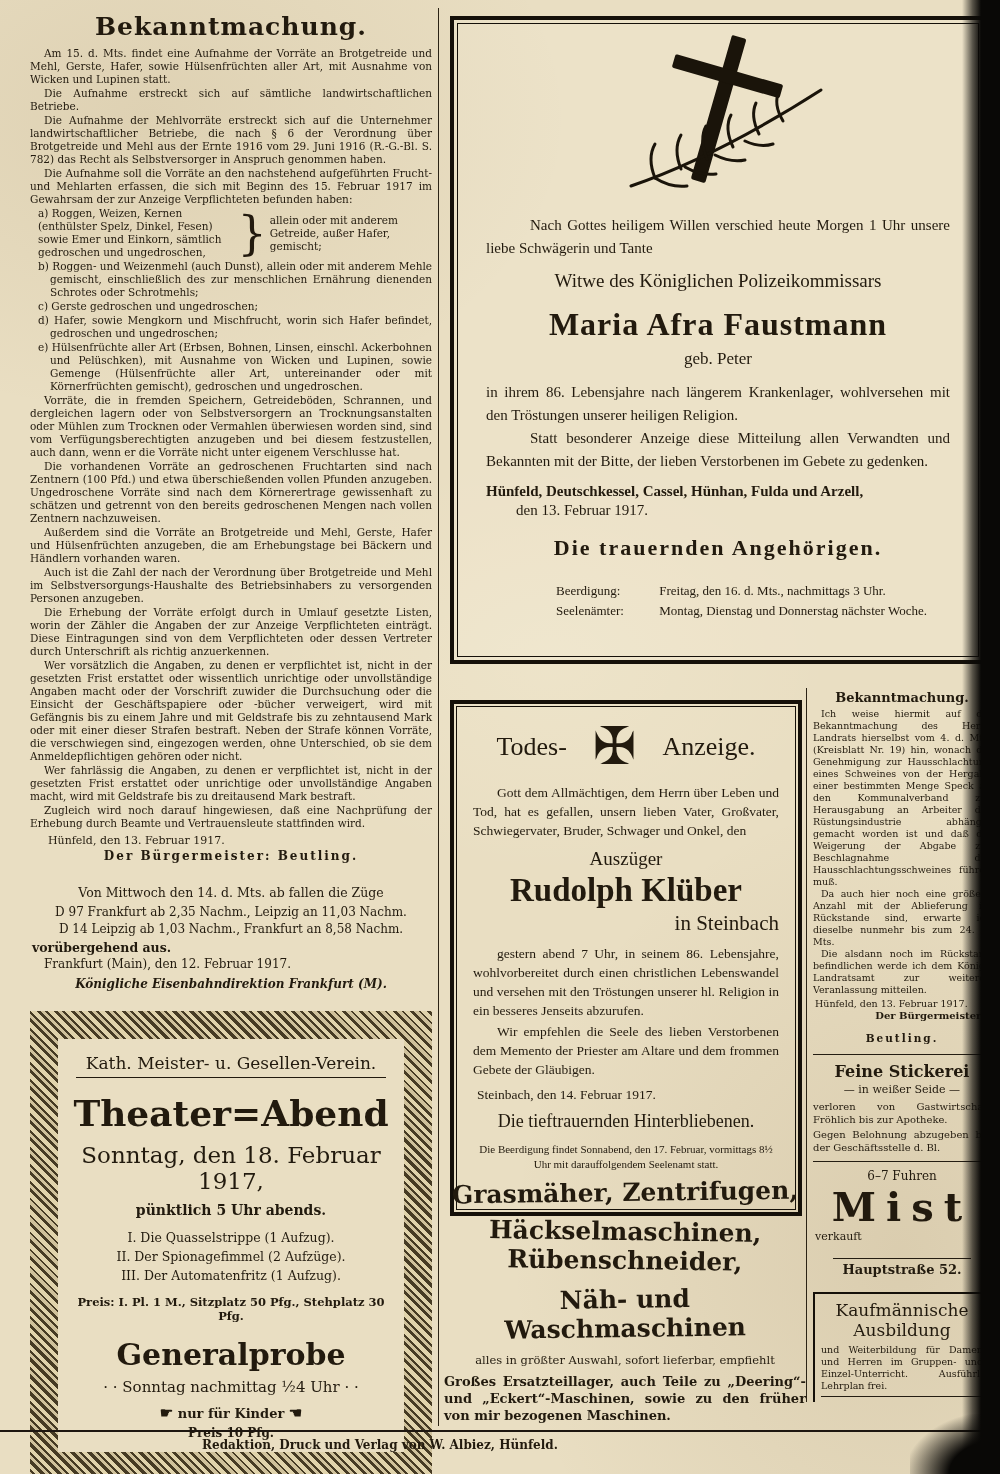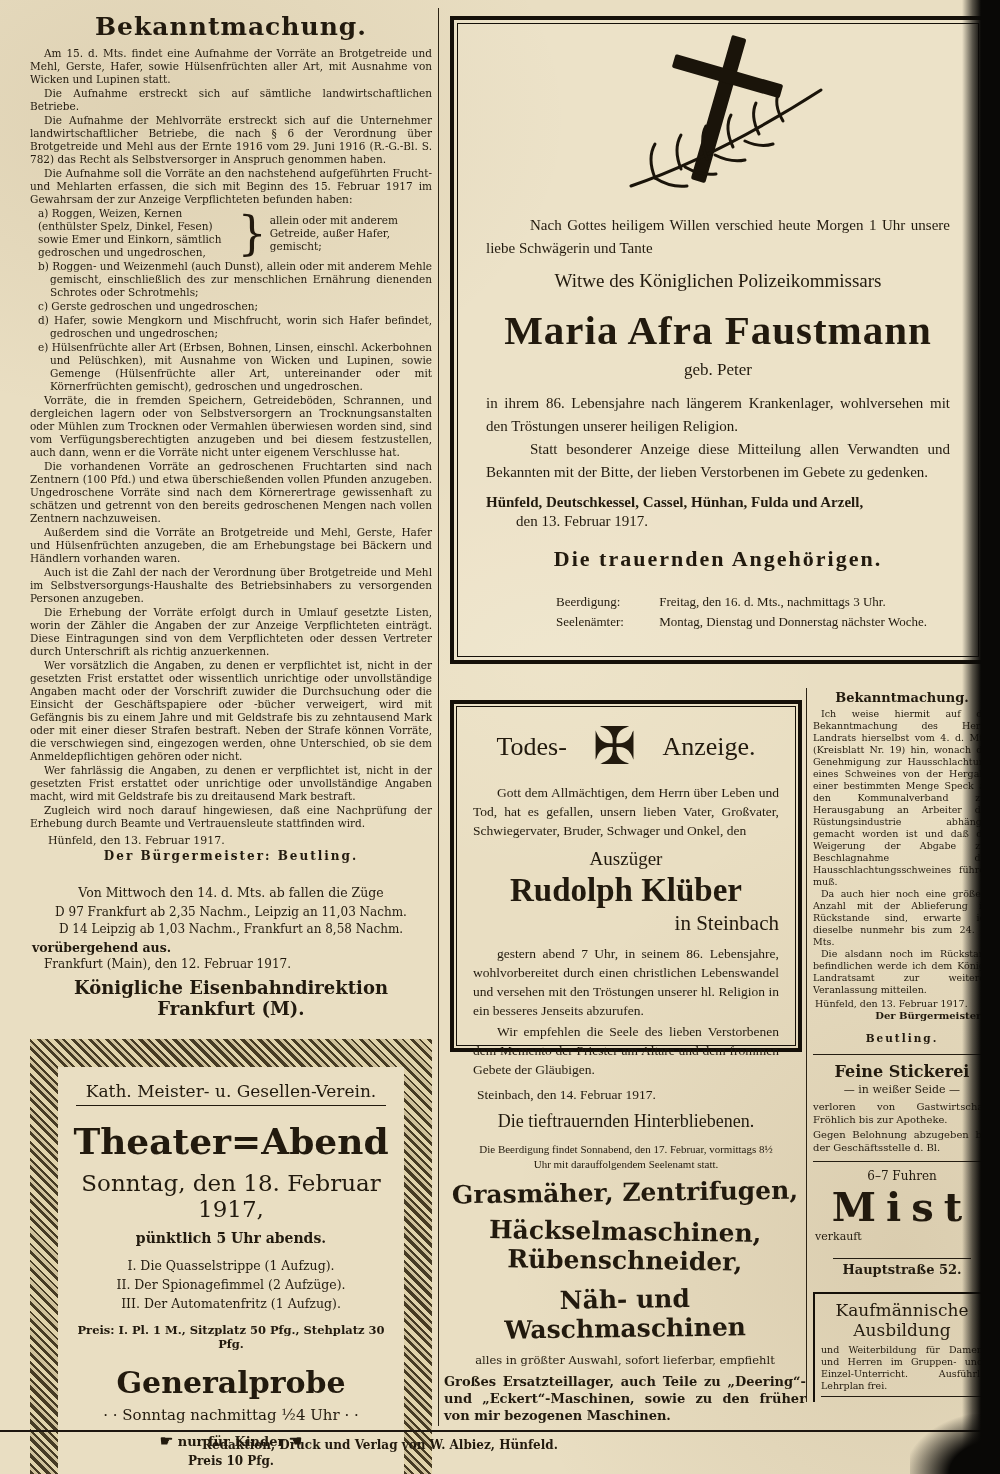--- a/index.html
+++ b/index.html
@@ -21,21 +21,21 @@
   .item-a-main { flex:1.15; font-size:10.5px; line-height:13px; }
   .brace { font-size:46px; line-height:40px; font-weight:normal; flex:0 0 auto; }
   .item-a-note { flex:0.95; font-size:10.5px; line-height:13px; }
   .ann-date { font-size:11px; margin:4px 0 0 18px; }
   .ann-sig { font-size:12px; font-weight:bold; text-align:center; letter-spacing:2px; margin:2px 0 0 0; }
   .rail { margin-top:22px; }
   .rail-c { font-size:12px; text-align:center; margin:0 0 3px 0; }
   .rail-t1 { font-size:12.5px; text-align:center; margin:0 0 5px 0; }
   .rail-b { font-size:12.5px; font-weight:bold; margin:4px 0 2px 2px; }
   .rail-l { font-size:12px; margin:2px 0 6px 14px; }
-  .rail-k { font-size:18px; font-weight:bold; text-align:center; margin:4px 0 0 0; }
+  .rail-k { font-size:12px; font-weight:bold; text-align:center; margin:4px 0 0 0;font-style:italic; }
   .theater { margin-top:20px; padding:28px; background:repeating-linear-gradient(45deg,#463b24 0 3px,#cfc19b 3px 6px,#463b24 6px 8px,#e0d3ab 8px 12px); }
   .theater-inner { background:#e9dec2; padding:14px 8px 12px 8px; text-align:center; }
   .th-club { font-size:17px; margin-bottom:10px; border-bottom:1px solid #221a0e; display:inline-block; padding:0 10px 4px 10px; }
   .th-title { font-size:36px; font-weight:bold; margin:4px 0 8px 0; }
   .th-date { font-size:23px; margin:0 0 8px 0; }
   .th-time { font-size:14px; font-weight:bold; margin:0 0 10px 0; }
   .th-prog { font-size:12.5px; line-height:19px; margin:0; }
   .th-price { font-size:11.5px; font-weight:bold; margin:10px 0 6px 0; }
   .th-gen { font-size:30px; font-weight:bold; margin:14px 0 6px 0; }
   .th-gtime { font-size:15px; margin:0 0 8px 0; }
@@ -51,31 +51,31 @@
   .scan-edge { position:absolute; top:0; right:0; width:38px; height:100%;
     background:linear-gradient(to left,#090806 0%,#090806 50%,rgba(9,8,6,0.65) 72%,rgba(9,8,6,0) 100%); }
   .scan-corner { position:absolute; bottom:0; right:0; width:90px; height:60px;
     background:radial-gradient(ellipse at bottom right,#090806 40%,rgba(9,8,6,0) 75%); }
   
   .obit1 { position:absolute; left:450px; top:16px; width:536px; height:648px; border:4px solid #151009; background:rgba(255,250,235,0.15); box-sizing:border-box; }
   .obit1 .inner { margin:3px; height:calc(100% - 6px); border:1px solid #151009; box-sizing:border-box; padding:4px 28px 10px 28px; font-family:"Liberation Serif", serif; }
   .cross-wrap { text-align:center; height:180px; }
   .ob1-intro { font-size:15px; line-height:23px; text-align:justify; text-indent:44px; margin:6px 0 10px 0; }
   .ob1-witwe { font-size:19px; text-align:center; margin:6px 0 6px 0; }
-  .ob1-name { font-size:41px; font-weight:bold; text-align:center; letter-spacing:1px; margin:14px 0 6px 0; }
+  .ob1-name { font-size:32px; font-weight:bold; text-align:center; letter-spacing:1px; margin:14px 0 6px 0; }
   .ob1-geb { font-size:17px; text-align:center; margin:0 0 12px 0; }
   .ob1-body { font-size:15px; line-height:23px; text-align:justify; margin:0; }
   .ob1-body.ind { text-indent:44px; }
   .ob1-places { font-size:15px; font-weight:bold; margin:10px 0 0 0; }
   .ob1-date { font-size:15px; margin:2px 0 0 30px; }
   .ob1-mourners { font-size:22px; font-weight:bold; text-align:center; letter-spacing:2px; margin:16px 0 20px 0; }
   .ob1-funeral { font-size:13px; line-height:20px; margin-left:70px; }
   .flabel { display:inline-block; width:100px; }
   
-  .obit2 { position:absolute; left:450px; top:700px; width:352px; height:352px; border:4px solid #151009; box-sizing:border-box; }
+  .obit2 { position:absolute; left:450px; top:700px; width:352px; height:516px; border:4px solid #151009; box-sizing:border-box; }
   .obit2 .inner2 { margin:2px; height:calc(100% - 4px); border:1px solid #151009; box-sizing:border-box; padding:8px 16px; font-family:"Liberation Serif", serif; }
   .ob2-head { display:flex; align-items:center; justify-content:center; gap:26px; font-size:26px; margin:6px 0 10px 0; }
   .ob2-cross { font-size:52px; line-height:52px; }
   .ob2-p { font-size:13.5px; line-height:19px; text-align:justify; text-indent:24px; margin:0 0 2px 0; }
   .ob2-ausz { font-size:19px; text-align:center; margin:8px 0 2px 0; }
   .ob2-name { font-size:33px; font-weight:bold; text-align:center; margin:0 0 2px 0; }
   .ob2-place { font-size:21px; text-align:right; margin:0 0 8px 0; }
   .ob2-date { font-size:13.5px; margin:8px 0 0 4px; }
   .ob2-mourners { font-size:18px; text-align:center; margin:8px 0 10px 0; }
   .ob2-funeral { font-size:11px; line-height:15px; text-align:center; margin:4px 6px 0 6px; }

